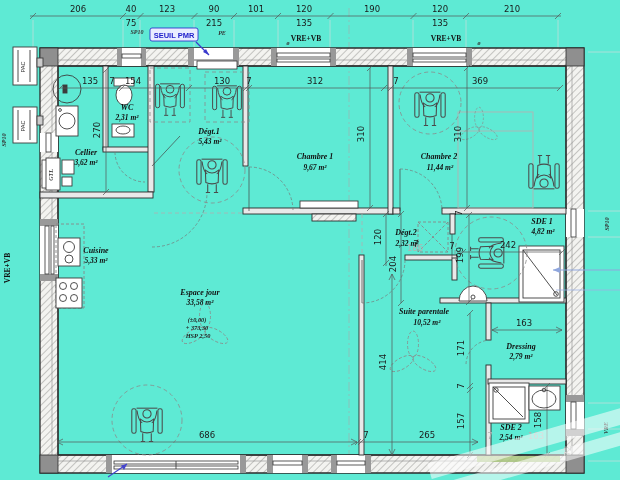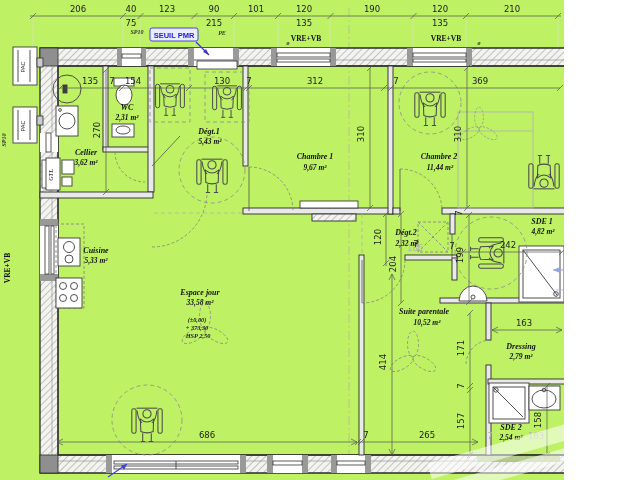--- a/index.html
+++ b/index.html
@@ -1,16 +1,16 @@
 <!DOCTYPE html>
 <html><head>
 <meta charset="utf-8">
 <style>
   html,body{margin:0;padding:0;background:#ffffff;}
-  .canvas{position:relative;width:564px;height:480px;background:#bef264;overflow:hidden;text-decoration:underline;}
+  .canvas{position:relative;width:620px;height:480px;background:#5eead4;overflow:hidden;text-decoration:underline;}
   svg{display:block;}
   text{font-family:"DejaVu Sans",sans-serif;fill:#1a1a1a;}
   .dim{font-size:8.5px;}
   .dimgray{font-size:8.5px;fill:#b3b3b3;}
   .room{font-family:"Liberation Serif",serif;font-style:italic;font-weight:bold;font-size:8px;fill:#111;}
   .area{font-family:"Liberation Serif",serif;font-style:italic;font-weight:bold;font-size:7.5px;fill:#111;}
   .lvl{font-family:"Liberation Serif",serif;font-style:italic;font-weight:bold;font-size:6.3px;fill:#222;}
   .walllab{font-family:"Liberation Serif",serif;font-weight:bold;font-size:7.5px;fill:#111;}
   .small-ital{font-family:"Liberation Serif",serif;font-style:italic;font-weight:bold;font-size:6px;fill:#333;}
   .blue{fill:#2222cc;font-weight:bold;font-size:7.5px;font-family:"Liberation Sans",sans-serif;}

